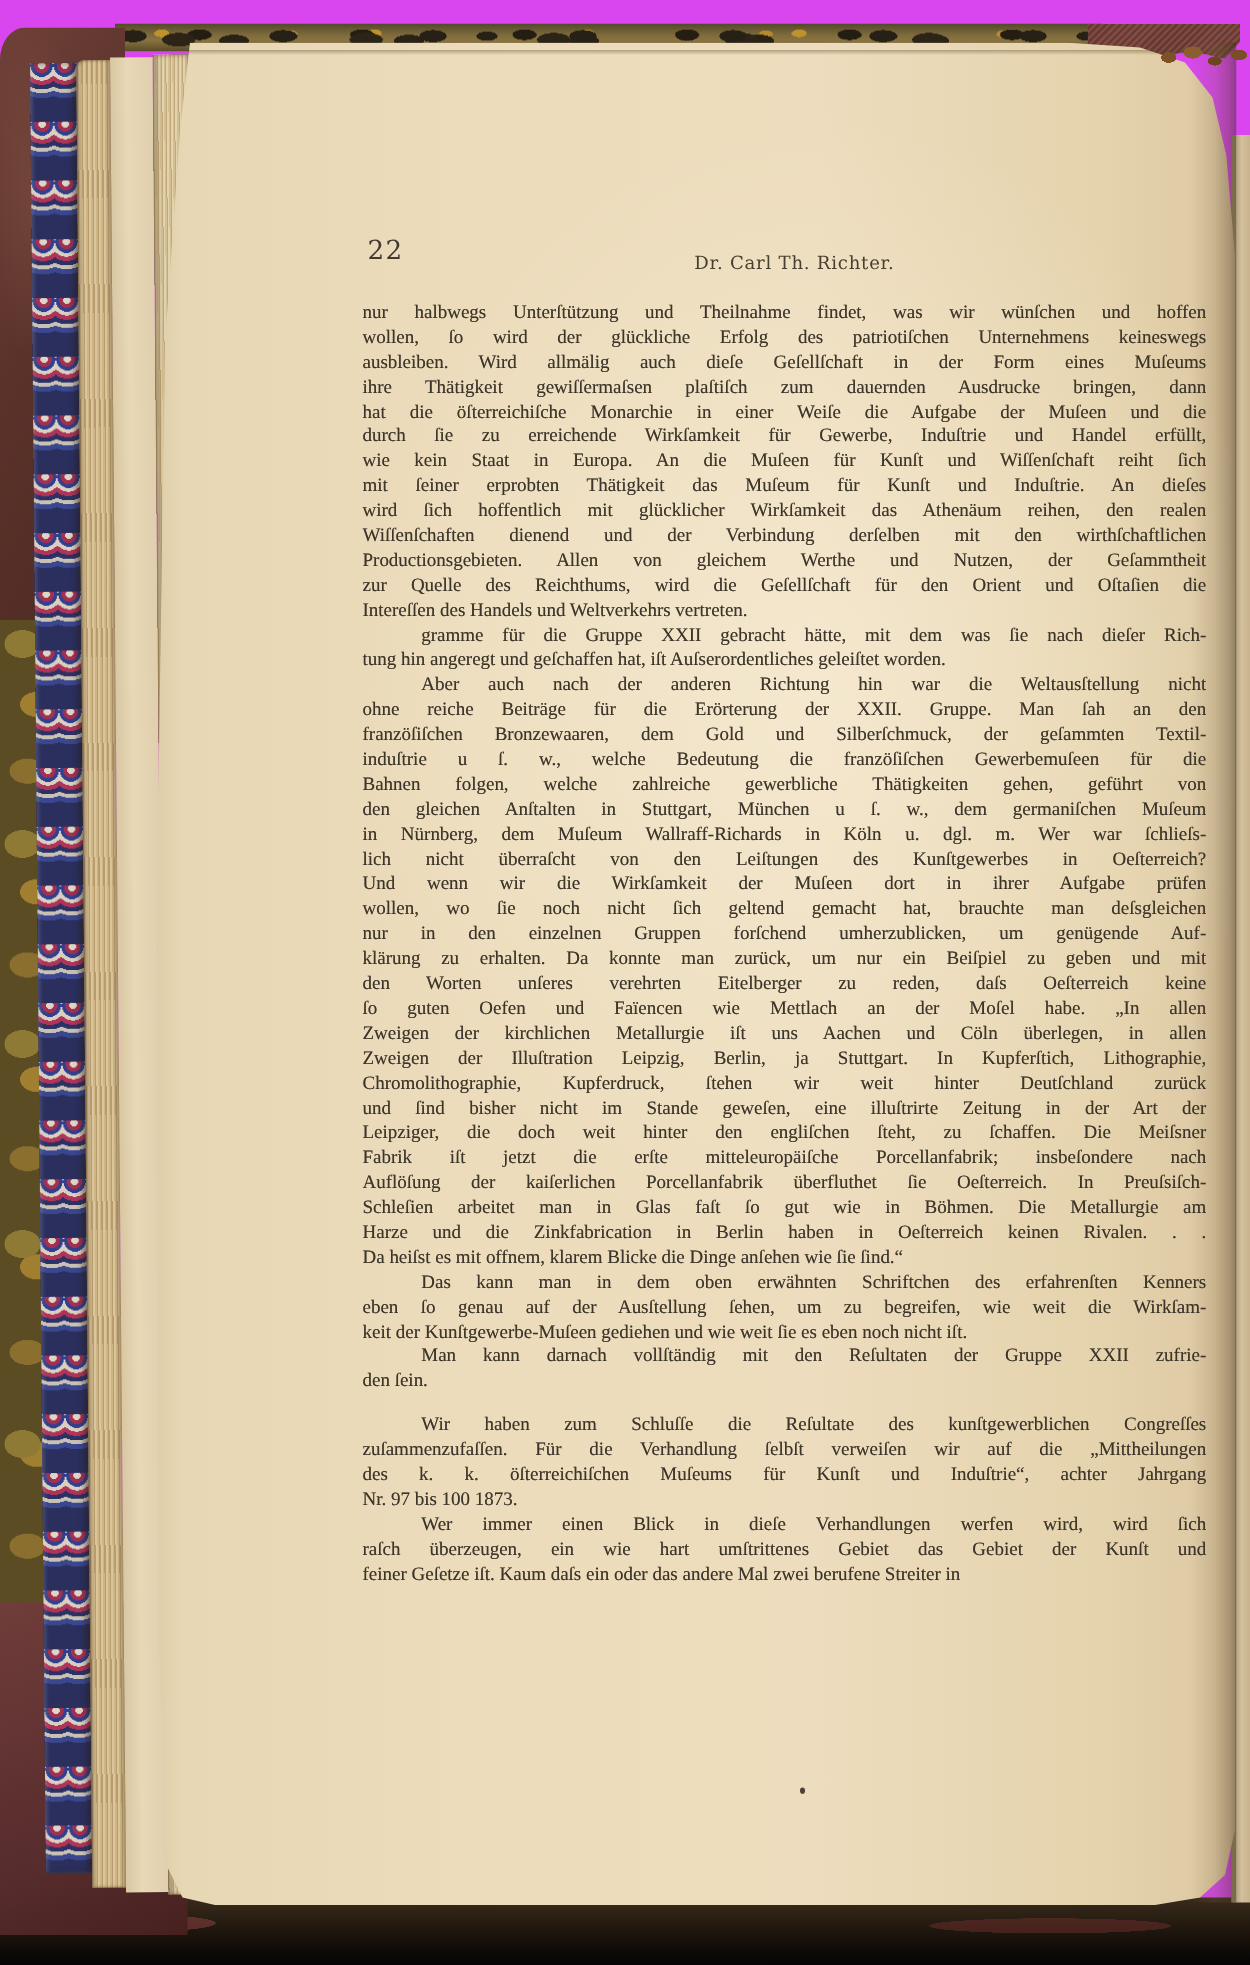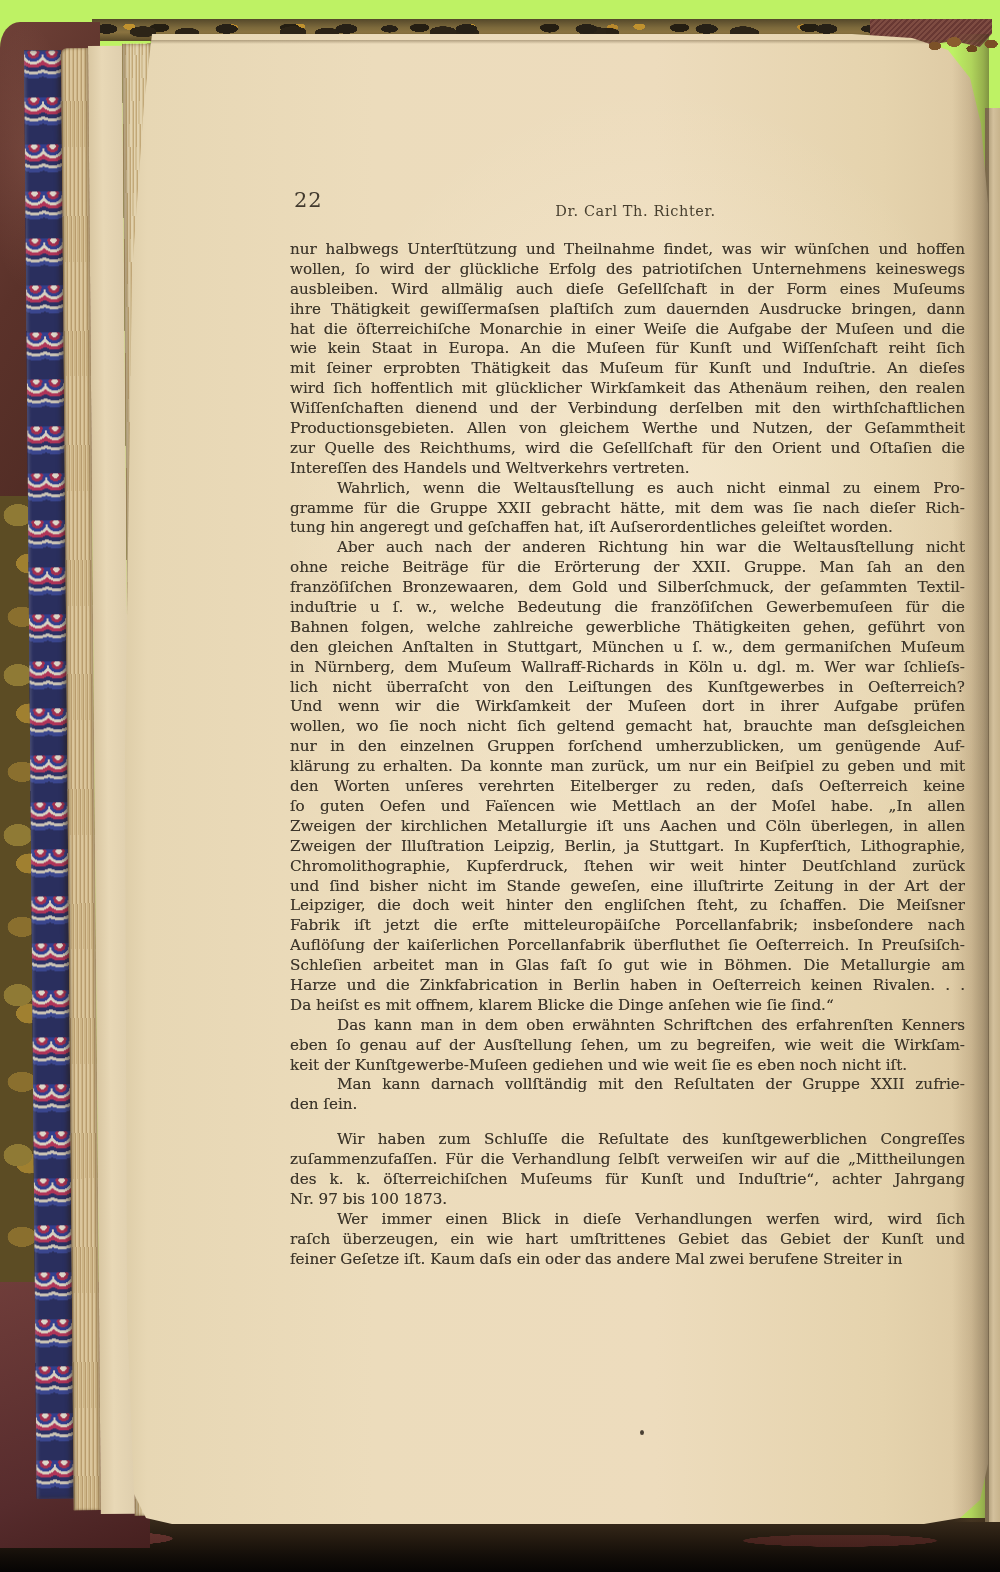--- a/index.html
+++ b/index.html
@@ -1,19 +1,19 @@
 <!DOCTYPE html>
 <html><head>
 <meta charset="utf-8">
 <title>Scanned book page</title>
 <style>
   html,body { margin:0; padding:0; background:#000; }
   .scene {
     position:relative; width:1000px; height:1572px; overflow:hidden;
-    background:#bef264;
+    background:#d946ef;
     font-family:"DejaVu Serif","Liberation Serif",serif;
   }
   
   .top-strip {
     position:absolute; left:92px; top:19px; width:790px; height:22px;
     background-image:
       radial-gradient(18px 8px at 12% 45%, #262016 0 60%, transparent 61%),
       radial-gradient(22px 9px at 34% 58%, #2c2417 0 60%, transparent 61%),
       radial-gradient(16px 7px at 52% 40%, #241e12 0 60%, transparent 61%),
       radial-gradient(20px 8px at 68% 62%, #2a2215 0 60%, transparent 61%),
@@ -133,21 +133,21 @@
   }
   .running-header {
     position:absolute; left:186px; top:169px; width:675px; text-align:center;
     font-size:14.5px; letter-spacing:.6px; color:#473f2f;
   }
   .text-block {
     position:absolute; left:178px; top:206px; width:675px;
     font-size:15.2px; line-height:19.9px;
     text-shadow:0 0 .5px rgba(62,55,44,.55);
   }
-  .para { margin:0; }
+  .para { margin:0;font-family:Liberation Serif, serif; }
   .para.space { margin-top:15px; }
   .para.indent > .line:first-child { text-indent:47px; }
   .line {
     height:19.9px; overflow:hidden;
     text-align:justify; text-align-last:justify;
   }
   .line.last { text-align-last:left; }
   .speck {
     position:absolute; left:528px; top:1396px; width:4px; height:5px;
     background:#4a4034; border-radius:50%;
@@ -182,30 +182,30 @@
   <div class="content">
     <div class="page-number">22</div>
     <div class="running-header">Dr. Carl Th. Richter.</div>
     <div class="text-block">
         <div class="para">
           <div class="line">nur halbwegs Unterſtützung und Theilnahme findet, was wir wünſchen und hoffen</div>
           <div class="line">wollen, ſo wird der glückliche Erfolg des patriotiſchen Unternehmens keineswegs</div>
           <div class="line">ausbleiben.  Wird allmälig auch dieſe Geſellſchaft in der Form eines Muſeums</div>
           <div class="line">ihre Thätigkeit gewiſſermaſsen plaſtiſch zum dauernden Ausdrucke bringen, dann</div>
           <div class="line">hat die öſterreichiſche Monarchie in einer Weiſe die Aufgabe der Muſeen und die</div>
+          <div class="line">durch ſie zu erreichende Wirkſamkeit für Gewerbe, Induſtrie und Handel erfüllt,</div>
           <div class="line">wie kein Staat in Europa.  An die Muſeen für Kunſt und Wiſſenſchaft reiht ſich</div>
           <div class="line">mit ſeiner erprobten Thätigkeit das Muſeum für Kunſt und Induſtrie.  An dieſes</div>
           <div class="line">wird ſich hoffentlich mit glücklicher Wirkſamkeit das Athenäum reihen, den realen</div>
           <div class="line">Wiſſenſchaften dienend und der Verbindung derſelben mit den wirthſchaftlichen</div>
           <div class="line">Productionsgebieten.  Allen von gleichem Werthe und Nutzen, der Geſammtheit</div>
           <div class="line">zur Quelle des Reichthums, wird die Geſellſchaft für den Orient und Oſtaſien die</div>
           <div class="line last">Intereſſen des Handels und Weltverkehrs vertreten.</div>
         </div>
         <div class="para indent">
-          <div class="line">Wahrlich, wenn die Weltausſtellung es auch nicht einmal zu einem Pro-</div>
           <div class="line">gramme für die Gruppe XXII gebracht hätte, mit dem was ſie nach dieſer Rich-</div>
           <div class="line last">tung hin angeregt und geſchaffen hat, iſt Auſserordentliches geleiſtet worden.</div>
         </div>
         <div class="para indent">
           <div class="line">Aber auch nach der anderen Richtung hin war die Weltausſtellung nicht</div>
           <div class="line">ohne reiche Beiträge für die Erörterung der XXII. Gruppe.  Man ſah an den</div>
           <div class="line">franzöſiſchen Bronzewaaren, dem Gold  und Silberſchmuck, der geſammten Textil-</div>
           <div class="line">induſtrie u ſ. w., welche Bedeutung die franzöſiſchen Gewerbemuſeen für die</div>
           <div class="line">Bahnen folgen, welche zahlreiche gewerbliche Thätigkeiten gehen, geführt von</div>
           <div class="line">den gleichen Anſtalten in Stuttgart, München u ſ. w., dem germaniſchen Muſeum</div>

